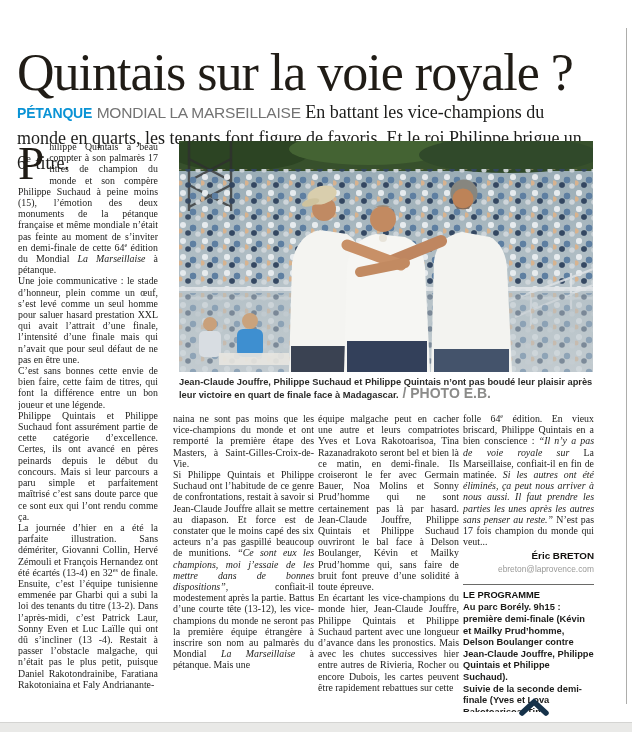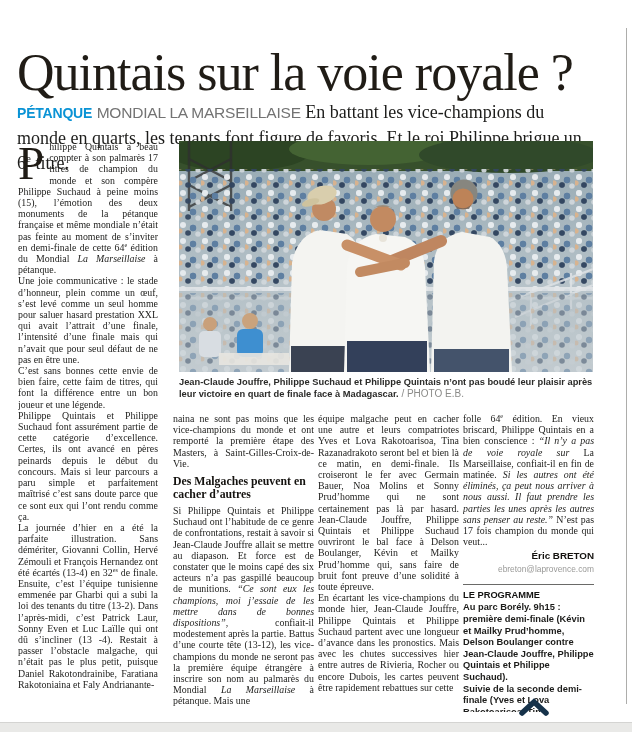--- a/index.html
+++ b/index.html
@@ -39,21 +39,21 @@
   }
   .photo{
     position:absolute;left:179px;top:141px;width:414px;height:231px;
     overflow:hidden;background:#aab6bd;
   }
   .caption{
     position:absolute;left:179px;top:377px;width:414px;
     font-family:"Liberation Sans",sans-serif;font-size:9.3px;line-height:11px;
     font-weight:bold;color:#2b2b29;text-align:left;
   }
-  .caption .credit{font-weight:normal;color:#8b8b89;font-size:10px;}
+  .caption .credit{font-weight:bold;color:#8b8b89;font-size:14px;}
   .byline{
     text-align:right;font-family:"Liberation Sans",sans-serif;
     font-weight:bold;font-size:9.8px;margin-top:3px;color:#14120f;
   }
   .byline-email{
     text-align:right;font-family:"Liberation Sans",sans-serif;
     font-size:8.4px;color:#9a9a98;margin-top:2px;
   }
   .program{
     margin-top:9px;border-top:1px solid #6a6a68;padding-top:5px;
@@ -168,21 +168,20 @@
 <div class="col" id="col1">
   <p><span class="dropcap">P</span><span>hilippe Quintais a beau compter à son palmarès 17 titres de champion du monde et son compère Philippe Suchaud à peine moins (15), l’émotion des deux monuments de la pétanque française et même mondiale n’était pas feinte au moment de s’inviter en demi-finale de cette 64<span class="run-sup">e</span> édition du Mondial <span class="run-i">La Marseillaise</span> à pétanque.</span></p>
   <p>Une joie communicative : le stade d’honneur, plein comme un œuf, s’est levé comme un seul homme pour saluer hasard prestation XXL qui avait l’attrait d’une finale, l’intensité d’une finale mais qui n’avait que pour seul défaut de ne pas en être une.</p>
   <p>C’est sans bonnes cette envie de bien faire, cette faim de titres, qui font la différence entre un bon joueur et une légende.</p>
   <p>Philippe Quintais et Philippe Suchaud font assurément partie de cette catégorie d’excellence. Certes, ils ont avancé en pères peinards depuis le début du concours. Mais si leur parcours a paru simple et parfaitement maîtrisé c’est sans doute parce que ce sont eux qui l’ont rendu comme ça.</p>
   <p>La journée d’hier en a été la parfaite illustration. Sans démériter, Giovanni Collin, Hervé Zémouli et François Hernandez ont été écartés (13-4) en 32<span class="run-sup">es</span> de finale. Ensuite, c’est l’équipe tunisienne emmenée par Gharbi qui a subi la loi des tenants du titre (13-2). Dans l’après-midi, c’est Patrick Laur, Sonny Even et Luc Laïlle qui ont dû s’incliner (13 -4). Restait à passer l’obstacle malgache, qui n’était pas le plus petit, puisque Daniel Rakotondrainibe, Faratiana Rakotoniaina et Faly Andrianante-</p>
 </div>
 
 <div class="col" id="col2">
   <p>naina ne sont pas moins que les vice-champions du monde et ont remporté la première étape des Masters, à Saint-Gilles-Croix-de-Vie.</p>
-  <h2 class="subhead">Des Malgaches peuvent en cacher d’autres</h2>
   <p>Si Philippe Quintais et Philippe Suchaud ont l’habitude de ce genre de confrontations, restait à savoir si Jean-Claude Jouffre allait se mettre au diapason. Et force est de constater que le moins capé des six acteurs n’a pas gaspillé beaucoup de munitions. <span class="run-i">“Ce sont eux les champions, moi j’essaie de les mettre dans de bonnes dispositions”</span>, confiait-il modestement après la partie. Battus d’une courte tête (13-12), les vice-champions du monde ne seront pas la première équipe étrangère à inscrire son nom au palmarès du Mondial <span class="run-i">La Marseillaise</span> à pétanque. Mais une</p>
 </div>
 
 <div class="col" id="col3">
   <p>équipe malgache peut en cacher une autre et leurs compatriotes Yves et Lova Rakotoarisoa, Tina Razanadrakoto seront bel et bien là ce matin, en demi-finale. Ils croiseront le fer avec Germain Bauer, Noa Molins et Sonny Prud’homme qui ne sont certainement pas là par hasard. Jean-Claude Jouffre, Philippe Quintais et Philippe Suchaud ouvriront le bal face à Delson Boulanger, Kévin et Mailky Prud’homme qui, sans faire de bruit font preuve d’une solidité à toute épreuve.</p>
   <p>En écartant les vice-champions du monde hier, Jean-Claude Jouffre, Philippe Quintais et Philippe Suchaud partent avec une longueur d’avance dans les pronostics. Mais avec les chutes successives hier entre autres de Rivieria, Rocher ou encore Dubois, les cartes peuvent être rapidement rebattues sur cette</p>
 </div>
 
 <div class="col" id="col4">
   <p>folle 64<span class="run-sup">e</span> édition. En vieux briscard, Philippe Quintais en a bien conscience : <span class="run-i">“Il n’y a pas de voie royale sur</span> La Marseillaise, confiait-il en fin de matinée. <span class="run-i">Si les autres ont été éliminés, ça peut nous arriver à nous aussi. Il faut prendre les parties les unes après les autres sans penser au reste.”</span> N’est pas 17 fois champion du monde qui veut...</p>

